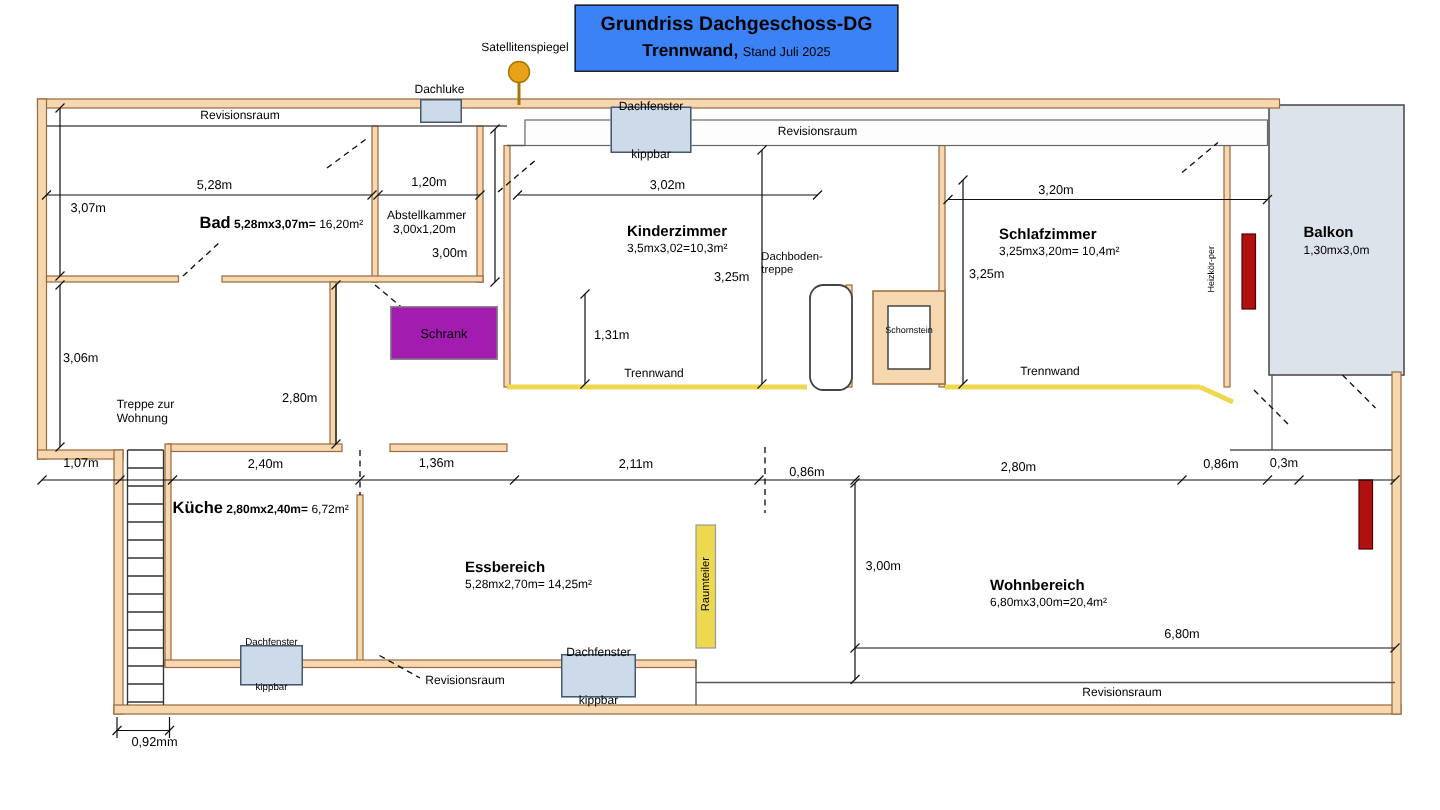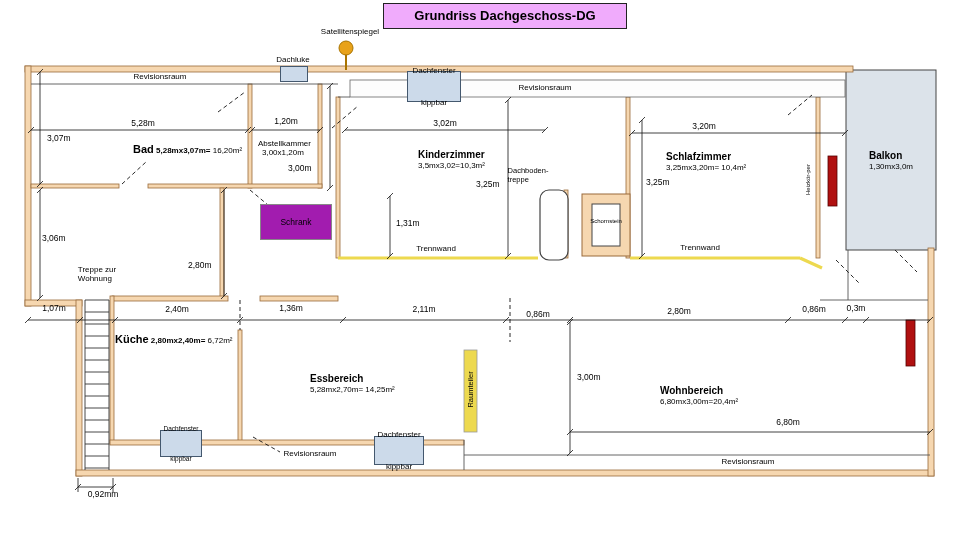--- a/index.html
+++ b/index.html
@@ -11,21 +11,21 @@
   .ctr { transform:translateX(-50%); text-align:left; }
   .dim { font-size:8.5px; }
   .b { font-weight:bold; }
   .blk { display:block; }
   .rname { font-weight:bold; font-size:10px; }
   .rcalc { font-size:8px; font-weight:normal; }
   .box { position:absolute; background:#ccdaea; border:1px solid #44586e; display:flex; flex-direction:column;
          align-items:center; justify-content:center; text-align:center; line-height:1.15;gap:23px; }
   .greybox { position:absolute; background:#a21caf; border:1px solid #888; display:flex;
              align-items:center; justify-content:center; font-size:8.5px; }
-  .title-box { position:absolute; left:383px; top:3px; width:244px; background:#f0abfc; border:1.5px solid #222;
+  .title-box { position:absolute; left:383px; top:3px; width:216px; background:#3b82f6; border:1.5px solid #222;
                padding:4px 6px 5px 6px; text-align:center; }
   .title-l1 { font-weight:bold; font-size:13px; }
   .title-l2 { margin-top:1px; }
   .t2a { font-weight:bold; font-size:11.5px; }
   .t2b { font-size:8.5px; margin-left:3px; }
   .rot { transform:rotate(-90deg); transform-origin:50% 50%; text-align:center; }
 </style>
 </head>
 <body>
 
@@ -89,20 +89,23 @@
     <g stroke="#111" stroke-width="0.8" fill="none">
       <path d="M28 320H930 M31 130H248 M252 130H320 M345 130H545 M632 133H845 M40 72V184 M40 190V298 M330 86V188 M508 100V256 M642 120V256 M390 196V256 M224 190V296 M570 322V453 M570 432H930 M78 487H113 M78 478V492 M113 478V492"></path>
       <path d="M25 323L31 317M77 323L83 317M112 323L118 317M237 323L243 317M340 323L346 317M503 323L509 317M567 323L573 317M785 323L791 317M842 323L848 317M863 323L869 317M927 323L933 317 M28 133L34 127M245 133L251 127M249 133L255 127M317 133L323 127M342 133L348 127M542 133L548 127M629 136L635 130M842 136L848 130 M37 75L43 69M37 187L43 181M37 193L43 187M37 301L43 295M327 89L333 83M327 191L333 185M505 103L511 97M505 259L511 253M639 123L645 117M639 259L645 253M387 199L393 193M387 259L393 253M221 193L227 187M221 299L227 293M567 325L573 319M567 456L573 450M567 435L573 429M927 435L933 429M75 490L81 484M110 490L116 484"></path>
     </g>
 
     <path d="M218 112L245 92 M332 128L358 106 M788 115L812 95 M122 184L146 162 M250 190L274 210 M253 437L280 452 M836 260L860 284 M895 250L917 272 M510 298V342 M240 300V330" stroke="#111" stroke-width="0.9" stroke-dasharray="4 3" fill="none"></path>
   </svg>
 
   <div class="title-box">
     <div class="title-l1">Grundriss Dachgeschoss-DG</div>
+    <div class="title-l2">
+      <span class="t2a">Trennwand,</span><span class="t2b">Stand Juli 2025</span>
+    </div>
   </div>
 
   <div class="lbl ctr" style="left:350px; top:27px;">Satellitenspiegel</div>
   <div class="lbl ctr" style="left:293px; top:55px;">Dachluke</div>
   <div class="box" style="left:280px; top:66px; width:28px; height:16px;"></div>
 
   <div class="lbl ctr" style="left:160px; top:72px;">Revisionsraum</div>
   <div class="lbl ctr" style="left:545px; top:83px;">Revisionsraum</div>
   <div class="lbl ctr" style="left:310px; top:449px;">Revisionsraum</div>
   <div class="lbl ctr" style="left:748px; top:457px;">Revisionsraum</div>

